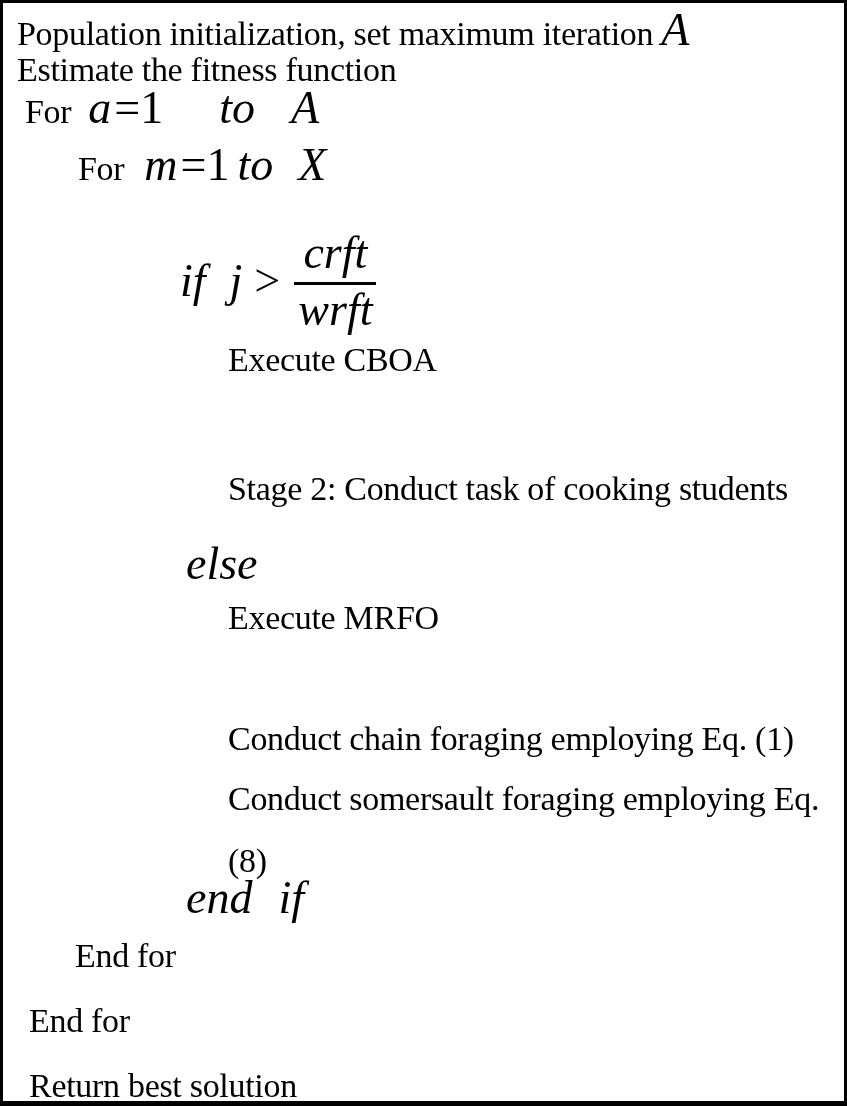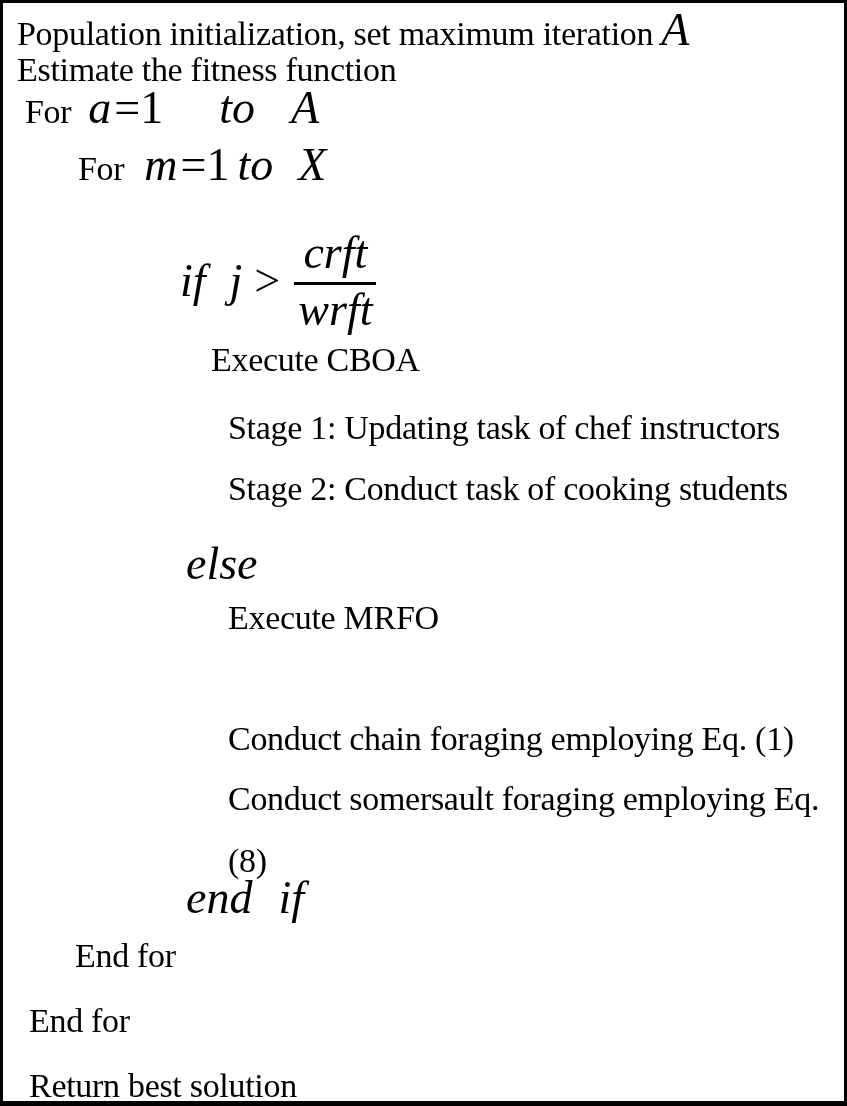--- a/index.html
+++ b/index.html
@@ -40,21 +40,21 @@
     font-style: normal;
     letter-spacing: 0;
   }
   
   .l-population   { left: 14px;  top: 4px; }
   .l-population .math { margin-left: 8px; }
   .l-estimate     { left: 14px;  top: 50px; }
   .l-for-outer    { left: 22px;  top: 82px; }
   .l-for-inner    { left: 75px;  top: 139px; }
   .l-if           { left: 177px; top: 226px; height: 104px; align-items: center; }
-  .l-exec-cboa    { left: 208px; top: 340px; }
+  .l-exec-cboa    { left: 225px; top: 340px; }
   .l-stage1       { left: 225px; top: 408px; }
   .l-stage2       { left: 225px; top: 469px; }
   .l-else         { left: 183px; top: 538px; }
   .l-exec-mrfo    { left: 225px; top: 598px; }
   .l-cyclone      { left: 225px; top: 658px; }
   .l-chain        { left: 225px; top: 719px; }
   .l-somersault   { left: 225px; top: 768px; width: 600px;
                     display: block; white-space: normal; line-height: 56px; }
   .l-end-if       { left: 183px; top: 872px; }
   .l-end-for-in   { left: 72px;  top: 936px; }
@@ -132,23 +132,20 @@
       <span class="num">crft</span>
       <span class="fraction-bar"></span>
       <span class="den">wrft</span>
     </span>
   </div>
 
   <div class="line l-exec-cboa">
     <span class="body-text">Execute CBOA</span>
   </div>
 
-  <div class="line l-stage1">
-    <span class="body-text">Stage 1: Updating task of chef instructors</span>
-  </div>
 
   <div class="line l-stage2">
     <span class="body-text">Stage 2: Conduct task of cooking students</span>
   </div>
 
   <div class="line l-else">
     <span class="math">else</span>
   </div>
 
   <div class="line l-exec-mrfo">

